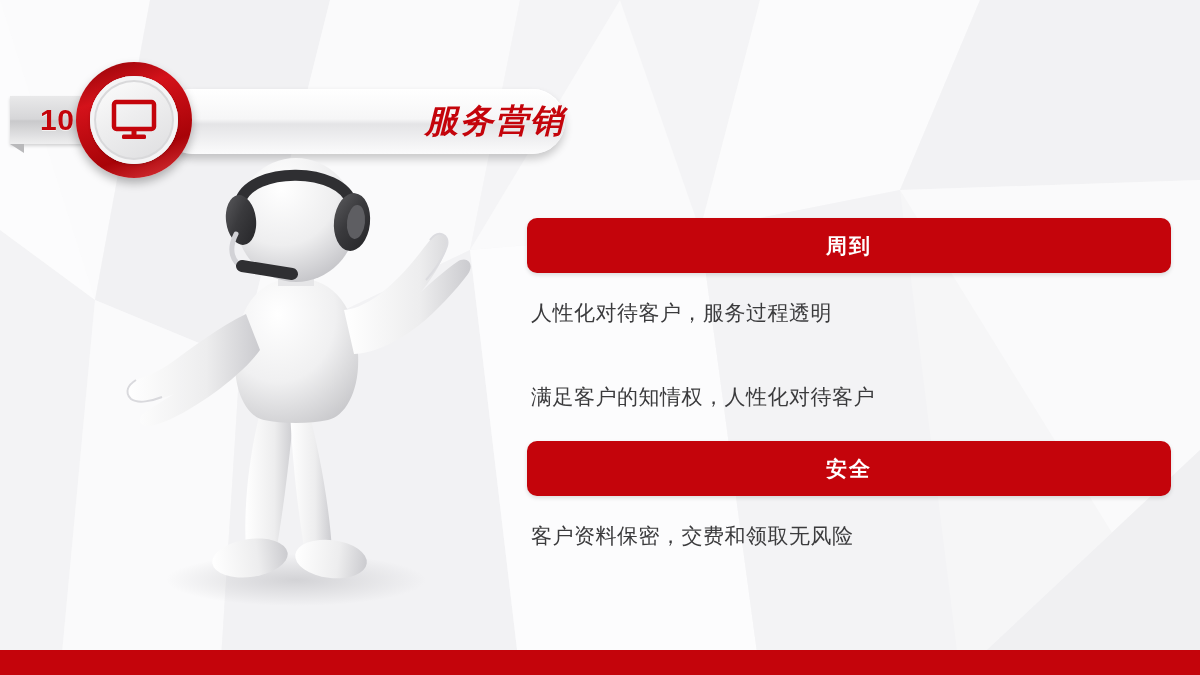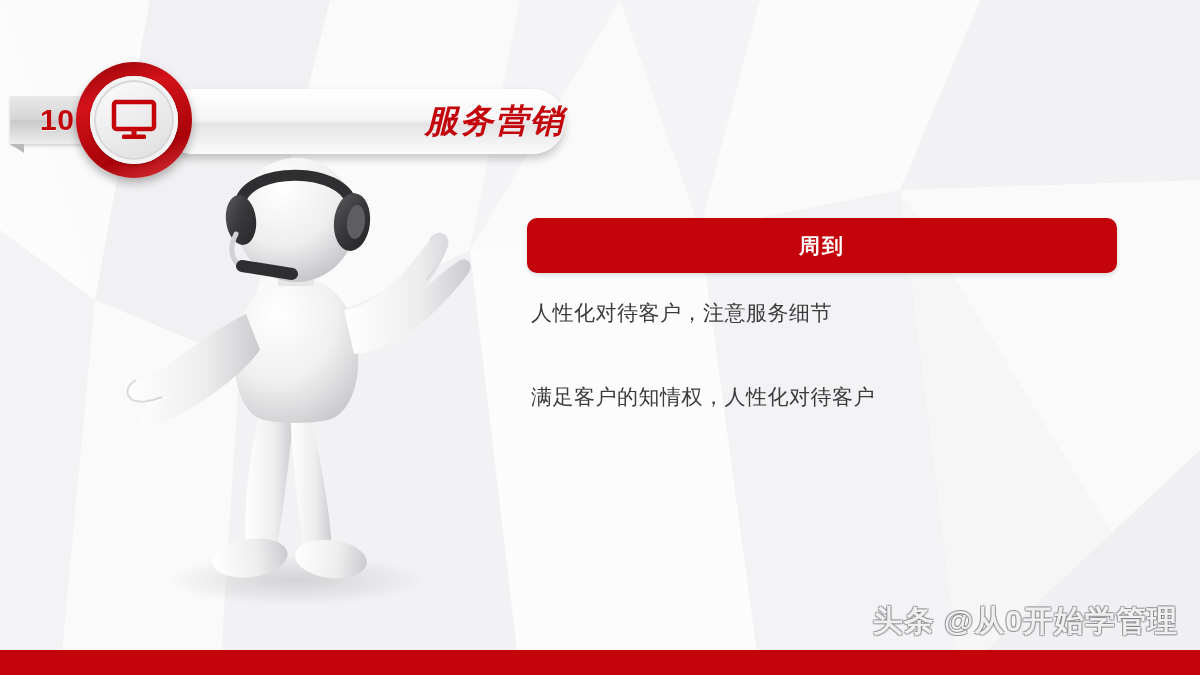--- a/index.html
+++ b/index.html
@@ -142,21 +142,21 @@
   .content {
     position: absolute;
     left: 527px;
     top: 218px;
     width: 590px;
   }
   .item { margin-bottom: 8px; }
   .item:last-child { margin-bottom: 0; }
 
   .item-bar {
-    width: 590px;
+    width: 644px;
     height: 55px;
     border-radius: 10px;
     background: #c4040b;
     box-shadow: 0 2px 4px rgba(0,0,0,0.13);
     display: flex;
     align-items: center;
     justify-content: center;
   }
   .item-bar-label {
     font-size: 21px;
@@ -321,27 +321,32 @@
       <path d="M142 108 L192 116" stroke="#2f2f32" stroke-width="12" stroke-linecap="round"></path>
     </svg>
   </div>
 
   <div class="content">
 
     <div class="item">
       <div class="item-bar">
         <span class="item-bar-label">周到</span>
       </div>
-      <div class="item-desc">人性化对待客户，注意服务细节</div>
+      <div class="item-desc">人性化对待客户，服务过程透明</div>
     </div>
 
     <div class="item">
       <div class="item-desc">满足客户的知情权，人性化对待客户</div>
     </div>
 
+    <div class="item">
+      <div class="item-bar">
+        <span class="item-bar-label">安全</span>
+      </div>
+      <div class="item-desc">客户资料保密，交费和领取无风险</div>
+    </div>
 
   </div>
 
-  <div class="watermark">头条 @从0开始学管理</div>
 
   <div class="bottom-bar"></div>
 
 </div>
 
 </body></html>

